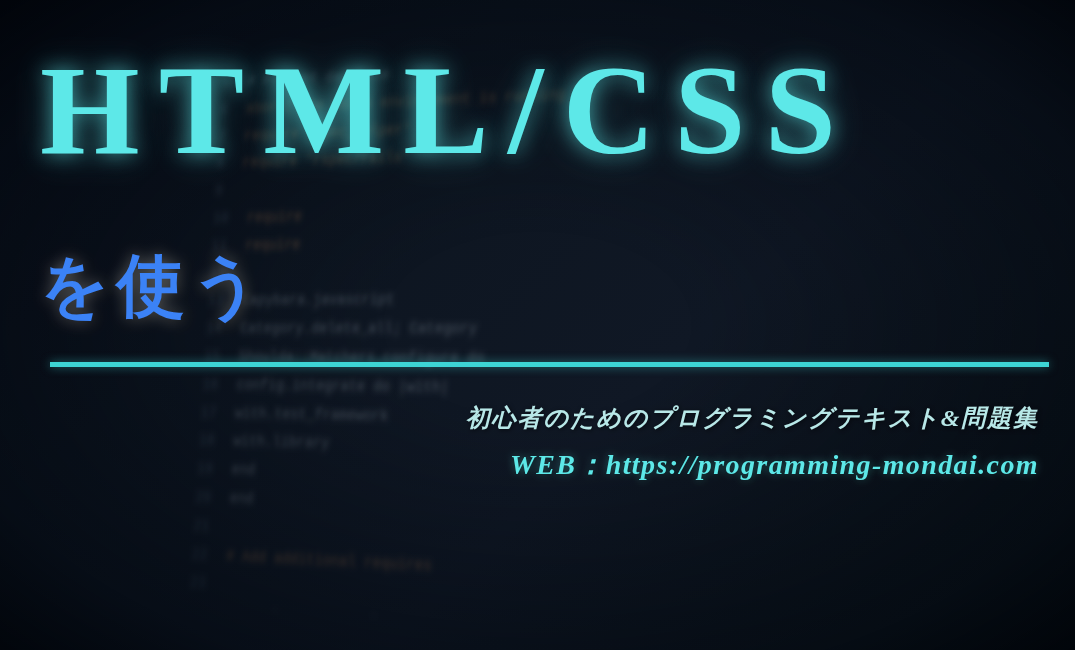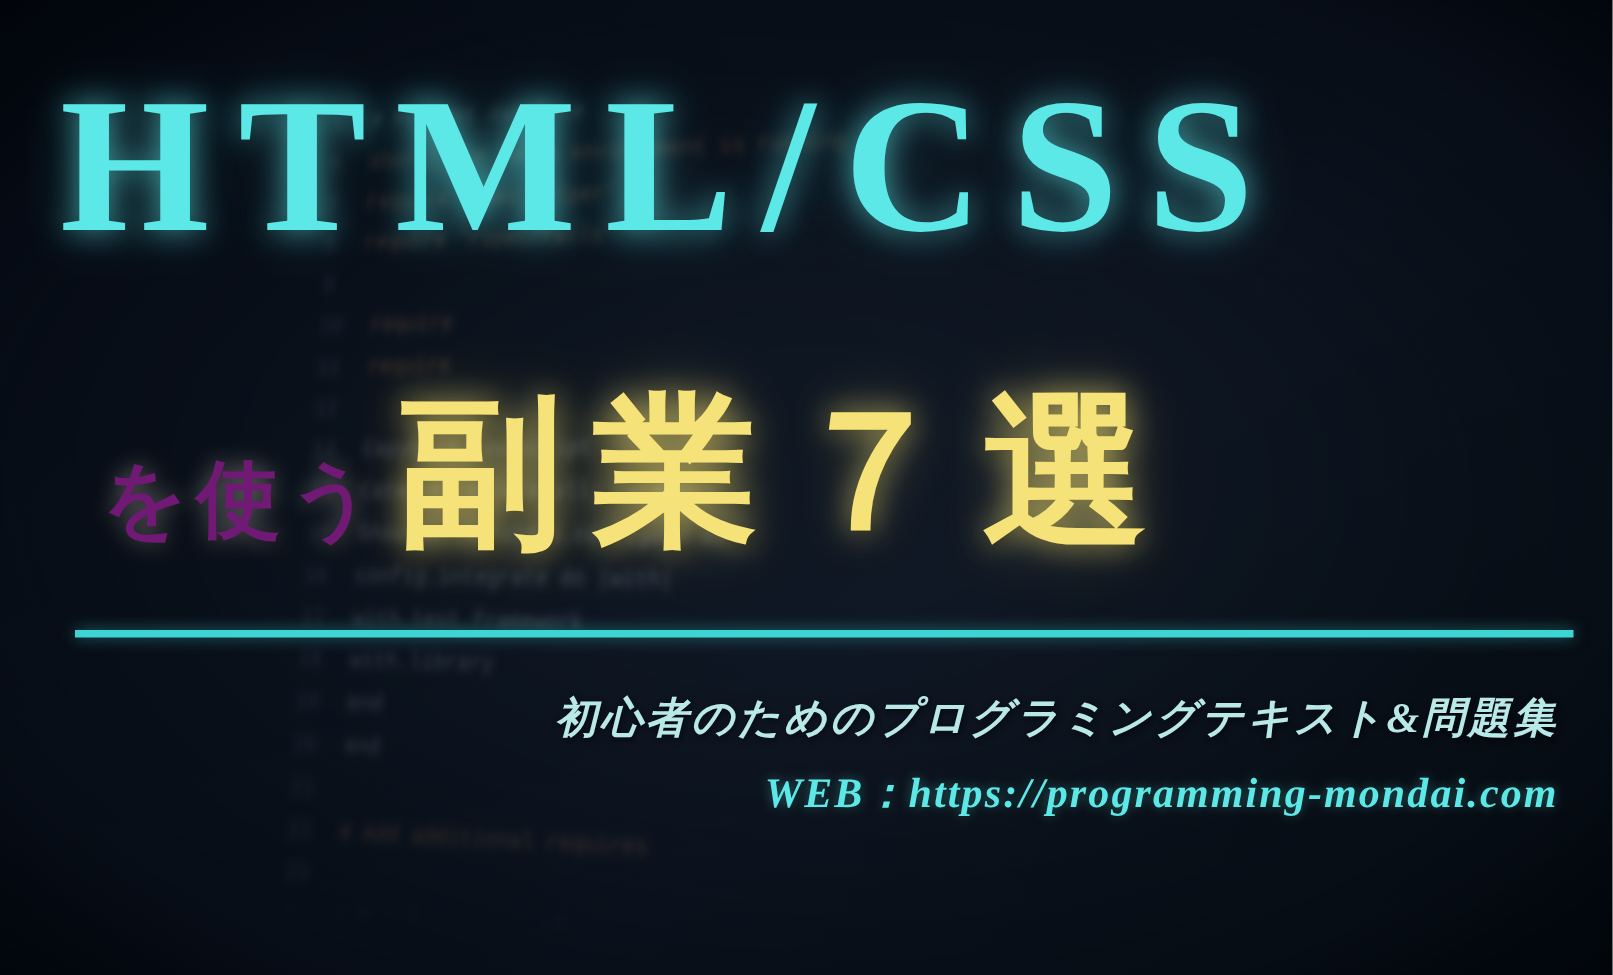--- a/index.html
+++ b/index.html
@@ -77,27 +77,26 @@
     }
     
     .subtitle-row {
       display: flex;
       align-items: baseline;
       margin-top: 60px;
       gap: 10px;
     }
     
     .subtitle-white {
-      font-size: 56px;
+      font-size: 68px;
       font-weight: 600;
-      color: #701a75;
+      color: #3b82f6;
       letter-spacing: 0.1em;
       text-shadow: 0 0 15px rgba(245, 242, 232, 0.4), 2px 2px 8px rgba(0,0,0,0.6);
       font-family: serif;
-      margin-left: 28px;
     }
     
     .subtitle-yellow {
       font-size: 110px;
       font-weight: 700;
       color: #f5e278;
       letter-spacing: 0.18em;
       text-shadow: 0 0 20px rgba(245, 226, 120, 0.6), 0 0 40px rgba(245, 226, 120, 0.3), 2px 2px 8px rgba(0,0,0,0.5);
       font-family: serif;
     }
@@ -111,21 +110,21 @@
     
     .footer {
       display: flex;
       flex-direction: column;
       align-items: flex-end;
       gap: 12px;
       padding-right: 20px;
     }
     
     .footer-line1 {
-      font-size: 28px;
+      font-size: 24px;
       font-weight: 600;
       font-style: italic;
       color: #b8e8e8;
       letter-spacing: 0.08em;
       font-family: serif;
       text-shadow: 1px 1px 4px rgba(0,0,0,0.6);
     }
     
     .footer-line2 {
       font-size: 28px;
@@ -168,21 +167,20 @@
     </div>
 </div>
 
 <div class="vignette"></div>
 
 <div class="content">
   <div class="title-main">HTML/CSS</div>
 
   <div class="subtitle-row">
     <span class="subtitle-white">を使う</span>
-    <span class="subtitle-yellow">副業７選</span>
   </div>
 
   <div class="divider"></div>
 
   <div class="footer">
     <div class="footer-line1">初心者のためのプログラミングテキスト&amp;問題集</div>
     <div class="footer-line2">WEB：https://programming-mondai.com</div>
   </div>
 </div>
 

